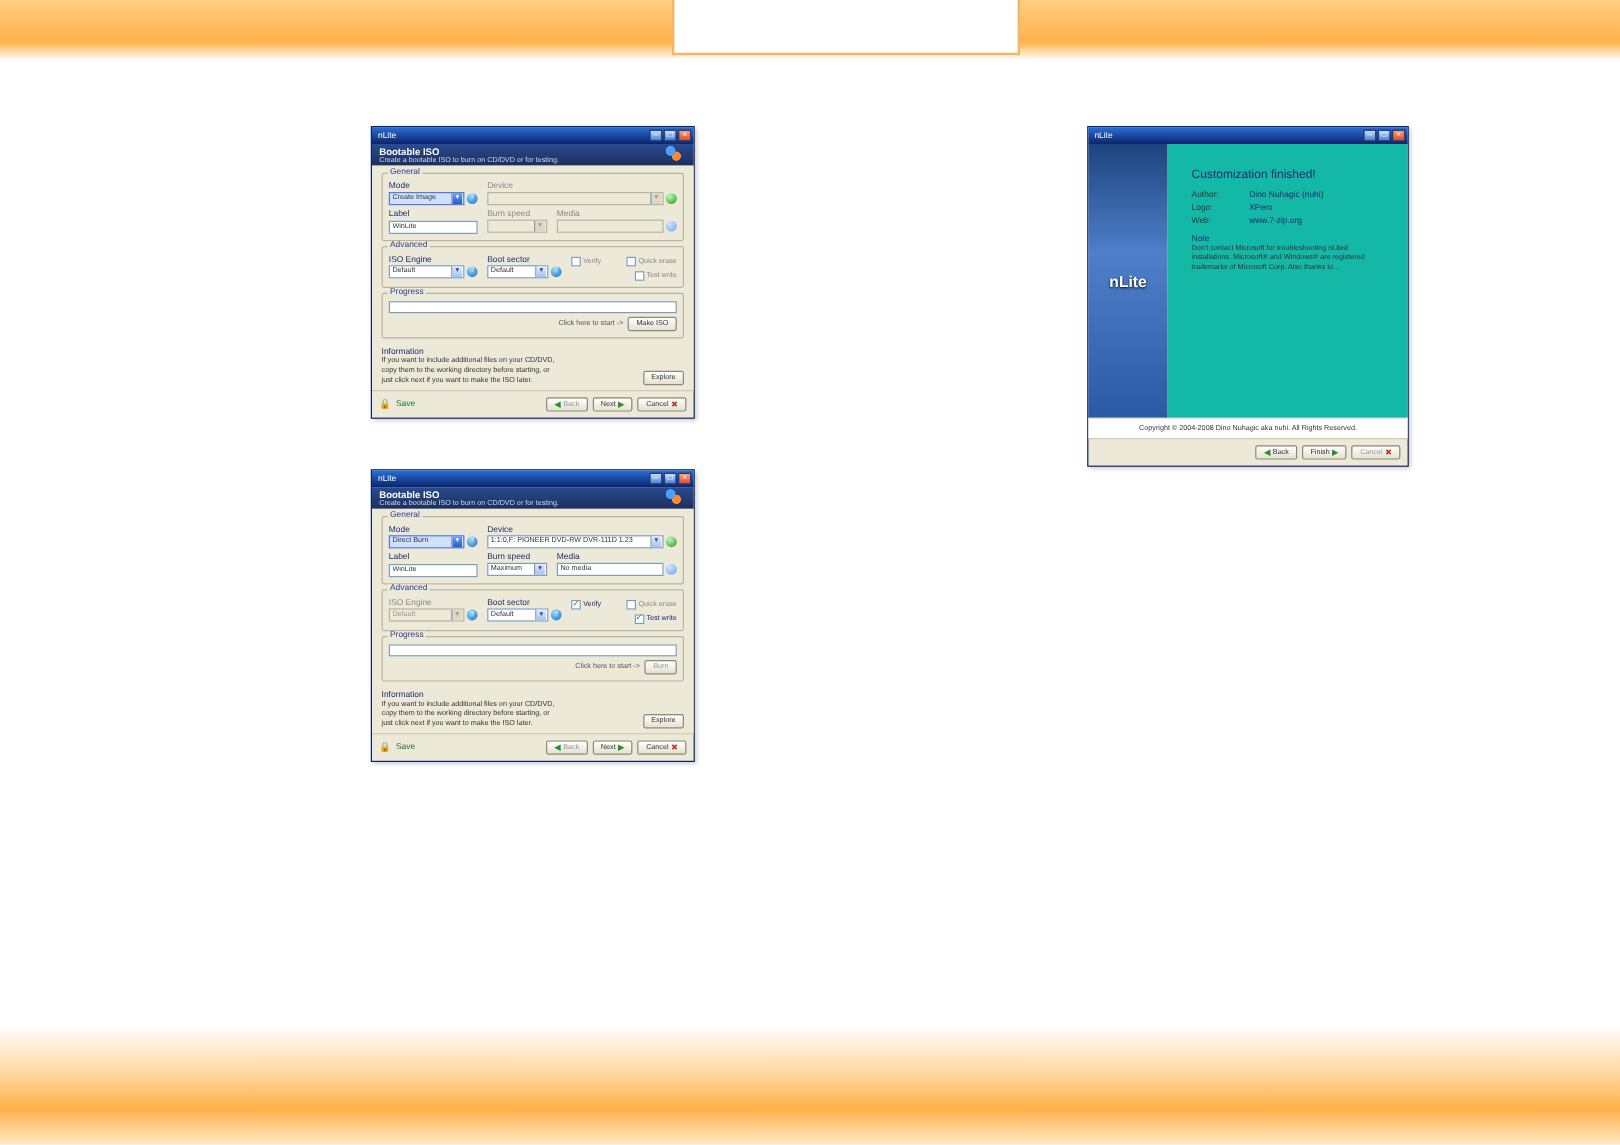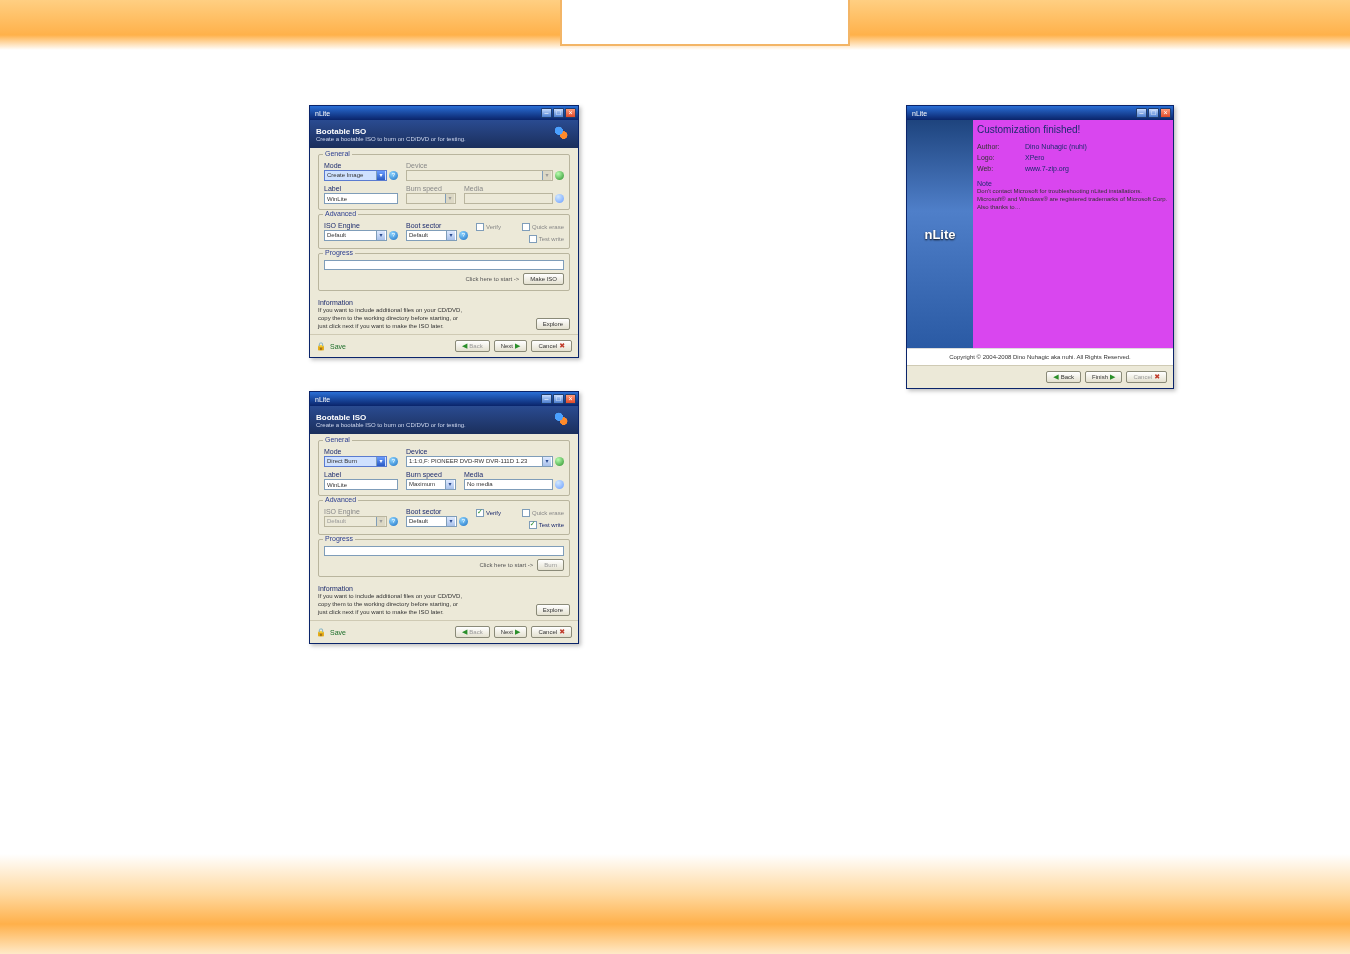--- a/index.html
+++ b/index.html
@@ -64,21 +64,21 @@
   color: #fff;
 }
 .titlebar-btn.close { background: linear-gradient(to bottom,#ff9b7a,#e04a2a); }
 
 .header-strip {
   background: linear-gradient(to bottom,#2a4b91,#1b2f5c);
   color: #fff;
   display: flex;
   align-items: center;
   padding: 4px 6px;
-  height: 28px;
+  height: 18px;
 }
 .header-text { flex: 1; }
 .header-title { font-size: 8px; font-weight: bold; }
 .header-sub   { font-size: 6px; color: #cfd8ee; }
 .header-icon {
   width: 22px; height: 22px;
   border-radius: 50%;
   background: radial-gradient(circle at 40% 35%, #4aa0ff 20%, transparent 22%),
               radial-gradient(circle at 62% 55%, #ff8a2a 20%, transparent 22%),
               #fff0;
@@ -214,21 +214,21 @@
   display:flex;
   height: 228px;
 }
 .dialog.finished .sidebar {
   width: 66px;
   background: linear-gradient(to bottom,#1e447e,#4f7fc9 40%,#2a5aa4);
   display:flex; align-items:center; justify-content:center;
 }
 .dialog.finished .sidebar .brand { color:#fff; font-size:13px; font-weight:bold; text-shadow:0 1px 2px #000; }
 .dialog.finished .main {
-  flex:1; background:#d946ef; padding:4px; font-size:7px; color:#333;
+  flex:1; background:#14b8a6; padding:20px; font-size:7px; color:#333;
 }
 .dialog.finished .main h3 { font-size:10px; color:#1d2b6e; font-weight:normal; margin-bottom:8px; }
 .kv { display:flex; margin-bottom:4px; }
 .kv .k { width:48px; color:#333; }
 .kv .v { flex:1; color:#1d2b6e; }
 .note-title { color:#1d2b6e; margin-top:8px; }
 .note-body  { font-size:6px; color:#333; line-height:8px; }
 .copyright-bar { text-align:center; font-size:6px; color:#333; padding:5px 0; background:#fff; border-top:1px solid #ddd; }
 </style>
 </head>

